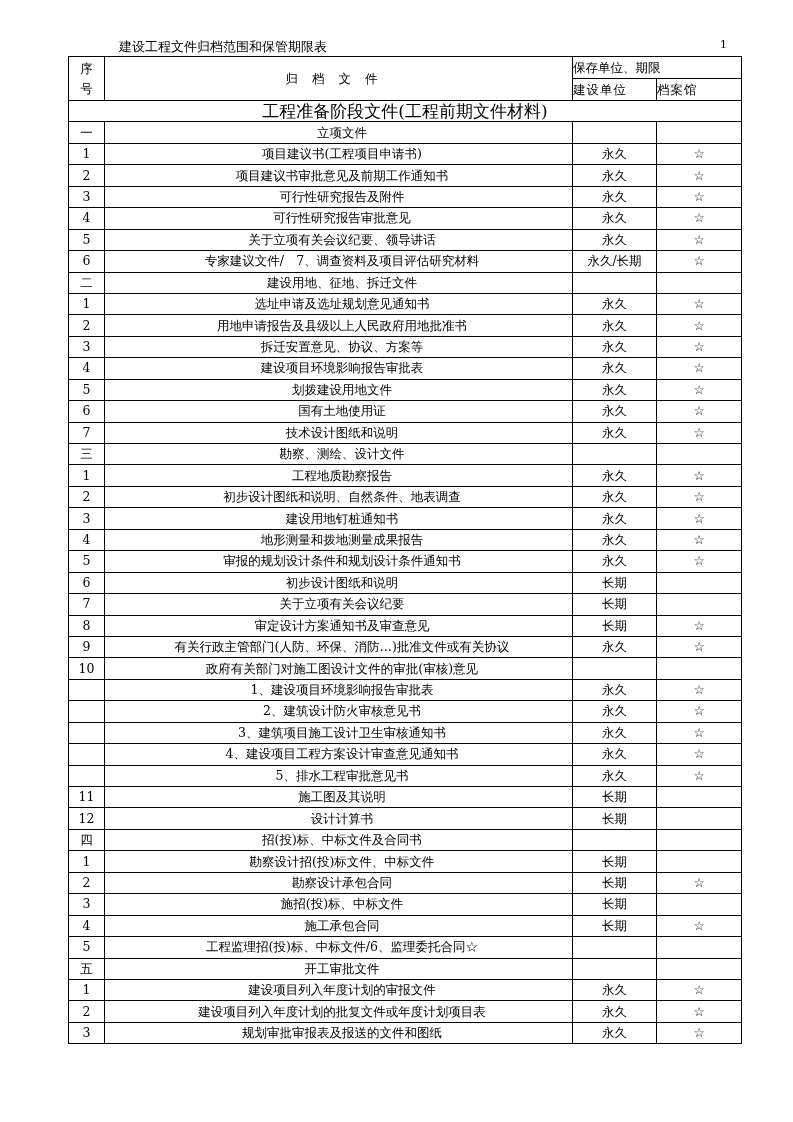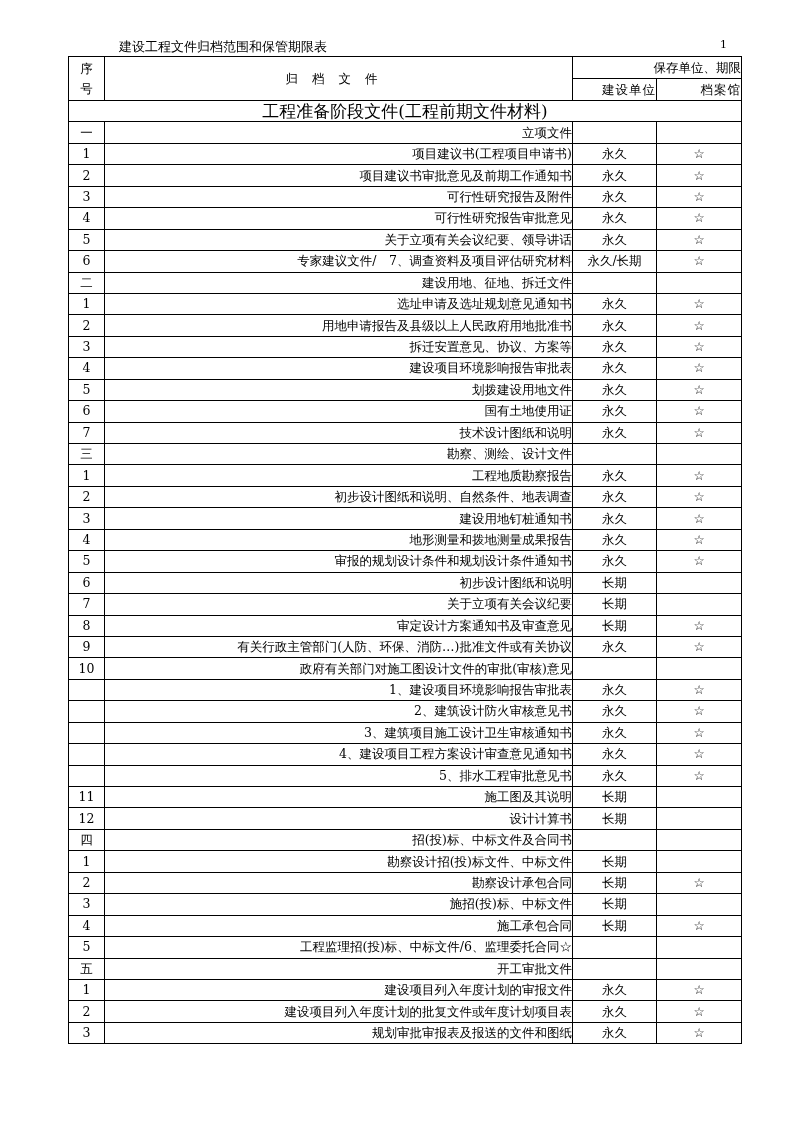--- a/index.html
+++ b/index.html
@@ -7,29 +7,29 @@
   .page-header { position: absolute; left: 75px; top: 38px; width: 662px; height: 18px; border-bottom: 1.5px solid #000; }
   .page-header .title { position: absolute; left: 44px; top: 0px; font-size: 13px; letter-spacing: 0px; }
   .page-header .pno { position: absolute; right: 10px; top: 0px; font-size: 11px; }
   table.archive { position: absolute; left: 68px; top: 56px; border-collapse: collapse; table-layout: fixed; width: 673px; }
   table.archive td { border: 1px solid #000; padding: 0; font-size: 12.5px; height: 20.44px; line-height: 20px; white-space: nowrap; overflow: hidden; }
   col.c-seq { width: 36px; }
   col.c-file { width: 468px; }
   col.c-build { width: 84px; }
   col.c-arch { width: 85px; }
   td.seq { text-align: center; }
-  td.file { padding-left: 7px !important; text-align: right; }
+  td.file { padding-left: 7px !important; text-align: center; }
   td.build, td.arch { text-align: center; }
   td.arch { font-size: 14px; }
   tr.hdr1 td { height: 21px; }
   tr.hdr2 td { height: 21px; }
   td.hdr-seq { text-align: center; line-height: 21px; font-size: 13px; white-space: normal; }
   td.hdr-file { text-align: center; font-size: 17px; letter-spacing: 14px; }
-  td.hdr-store { text-align: right; font-size: 13px; }
-  td.hdr-sub { text-align: right; font-size: 13px; letter-spacing: 1px; }
+  td.hdr-store { text-align: left; font-size: 13px; }
+  td.hdr-sub { text-align: left; font-size: 13px; letter-spacing: 1px; }
   tr.phase td { text-align: center; font-size: 17px; }
 </style>
 </head>
 <body>
 
 <div class="page-header">
   <span class="title">建设工程文件归档范围和保管期限表</span>
   <span class="pno">1</span>
 </div>
 

